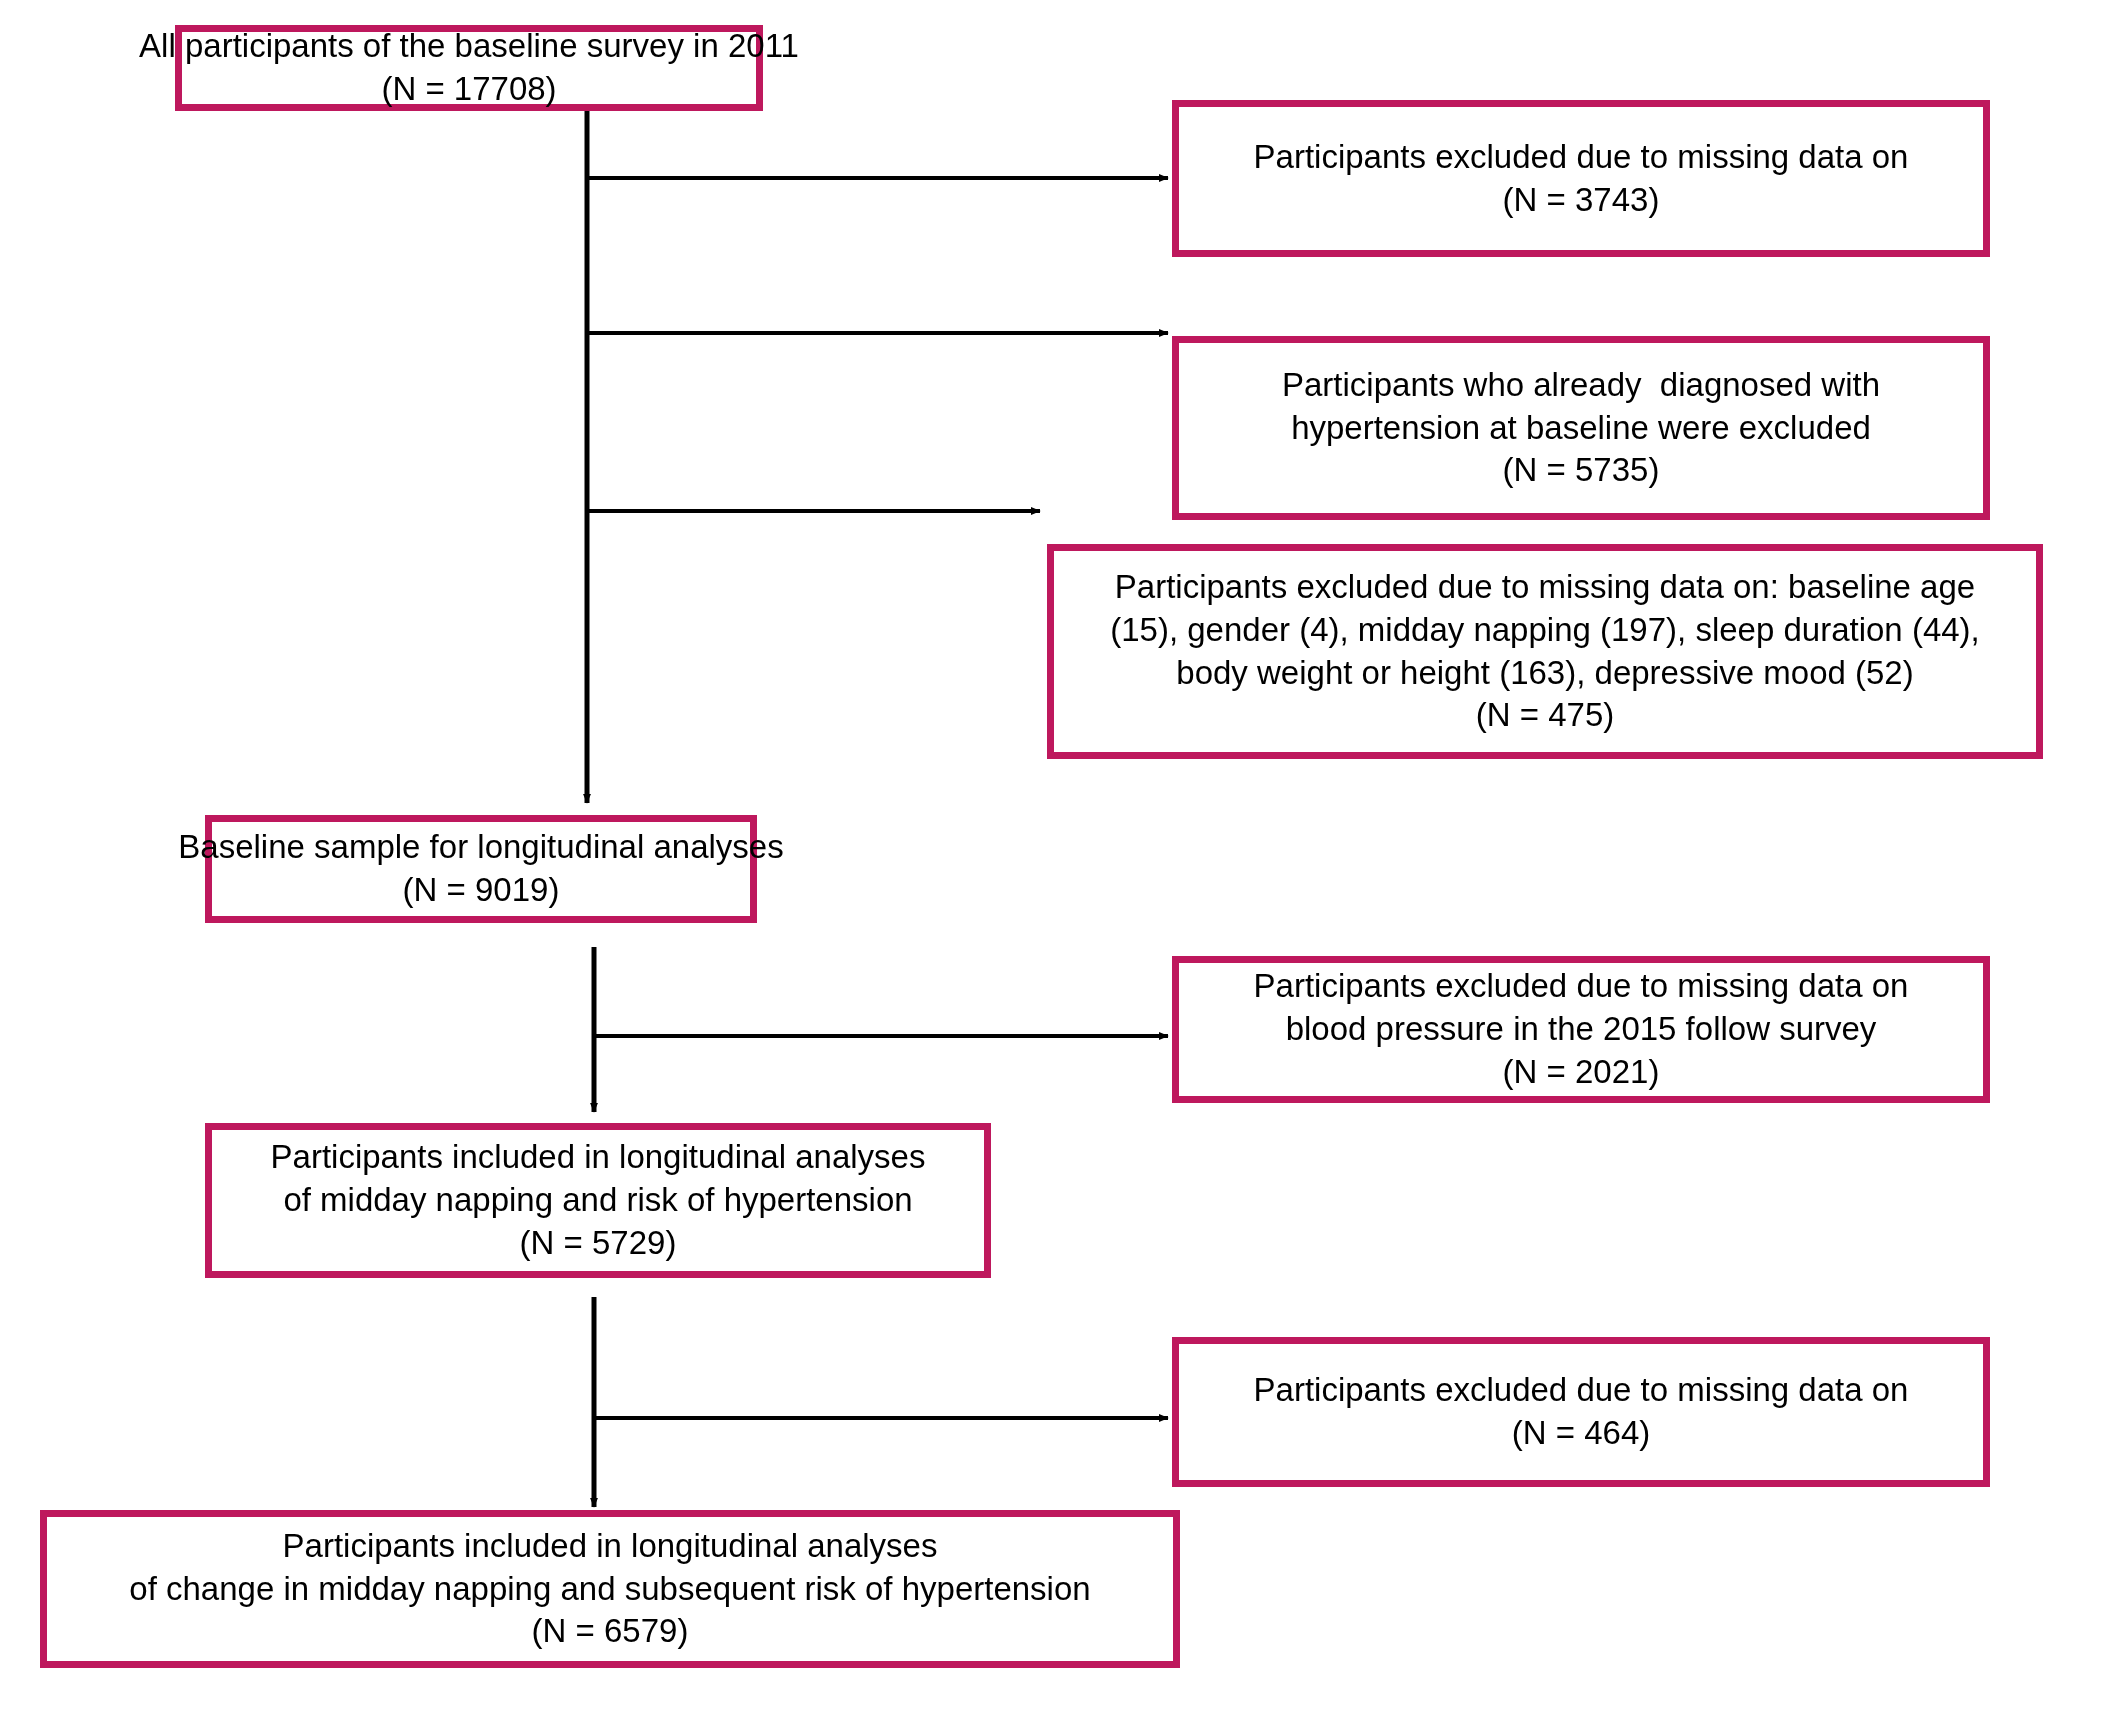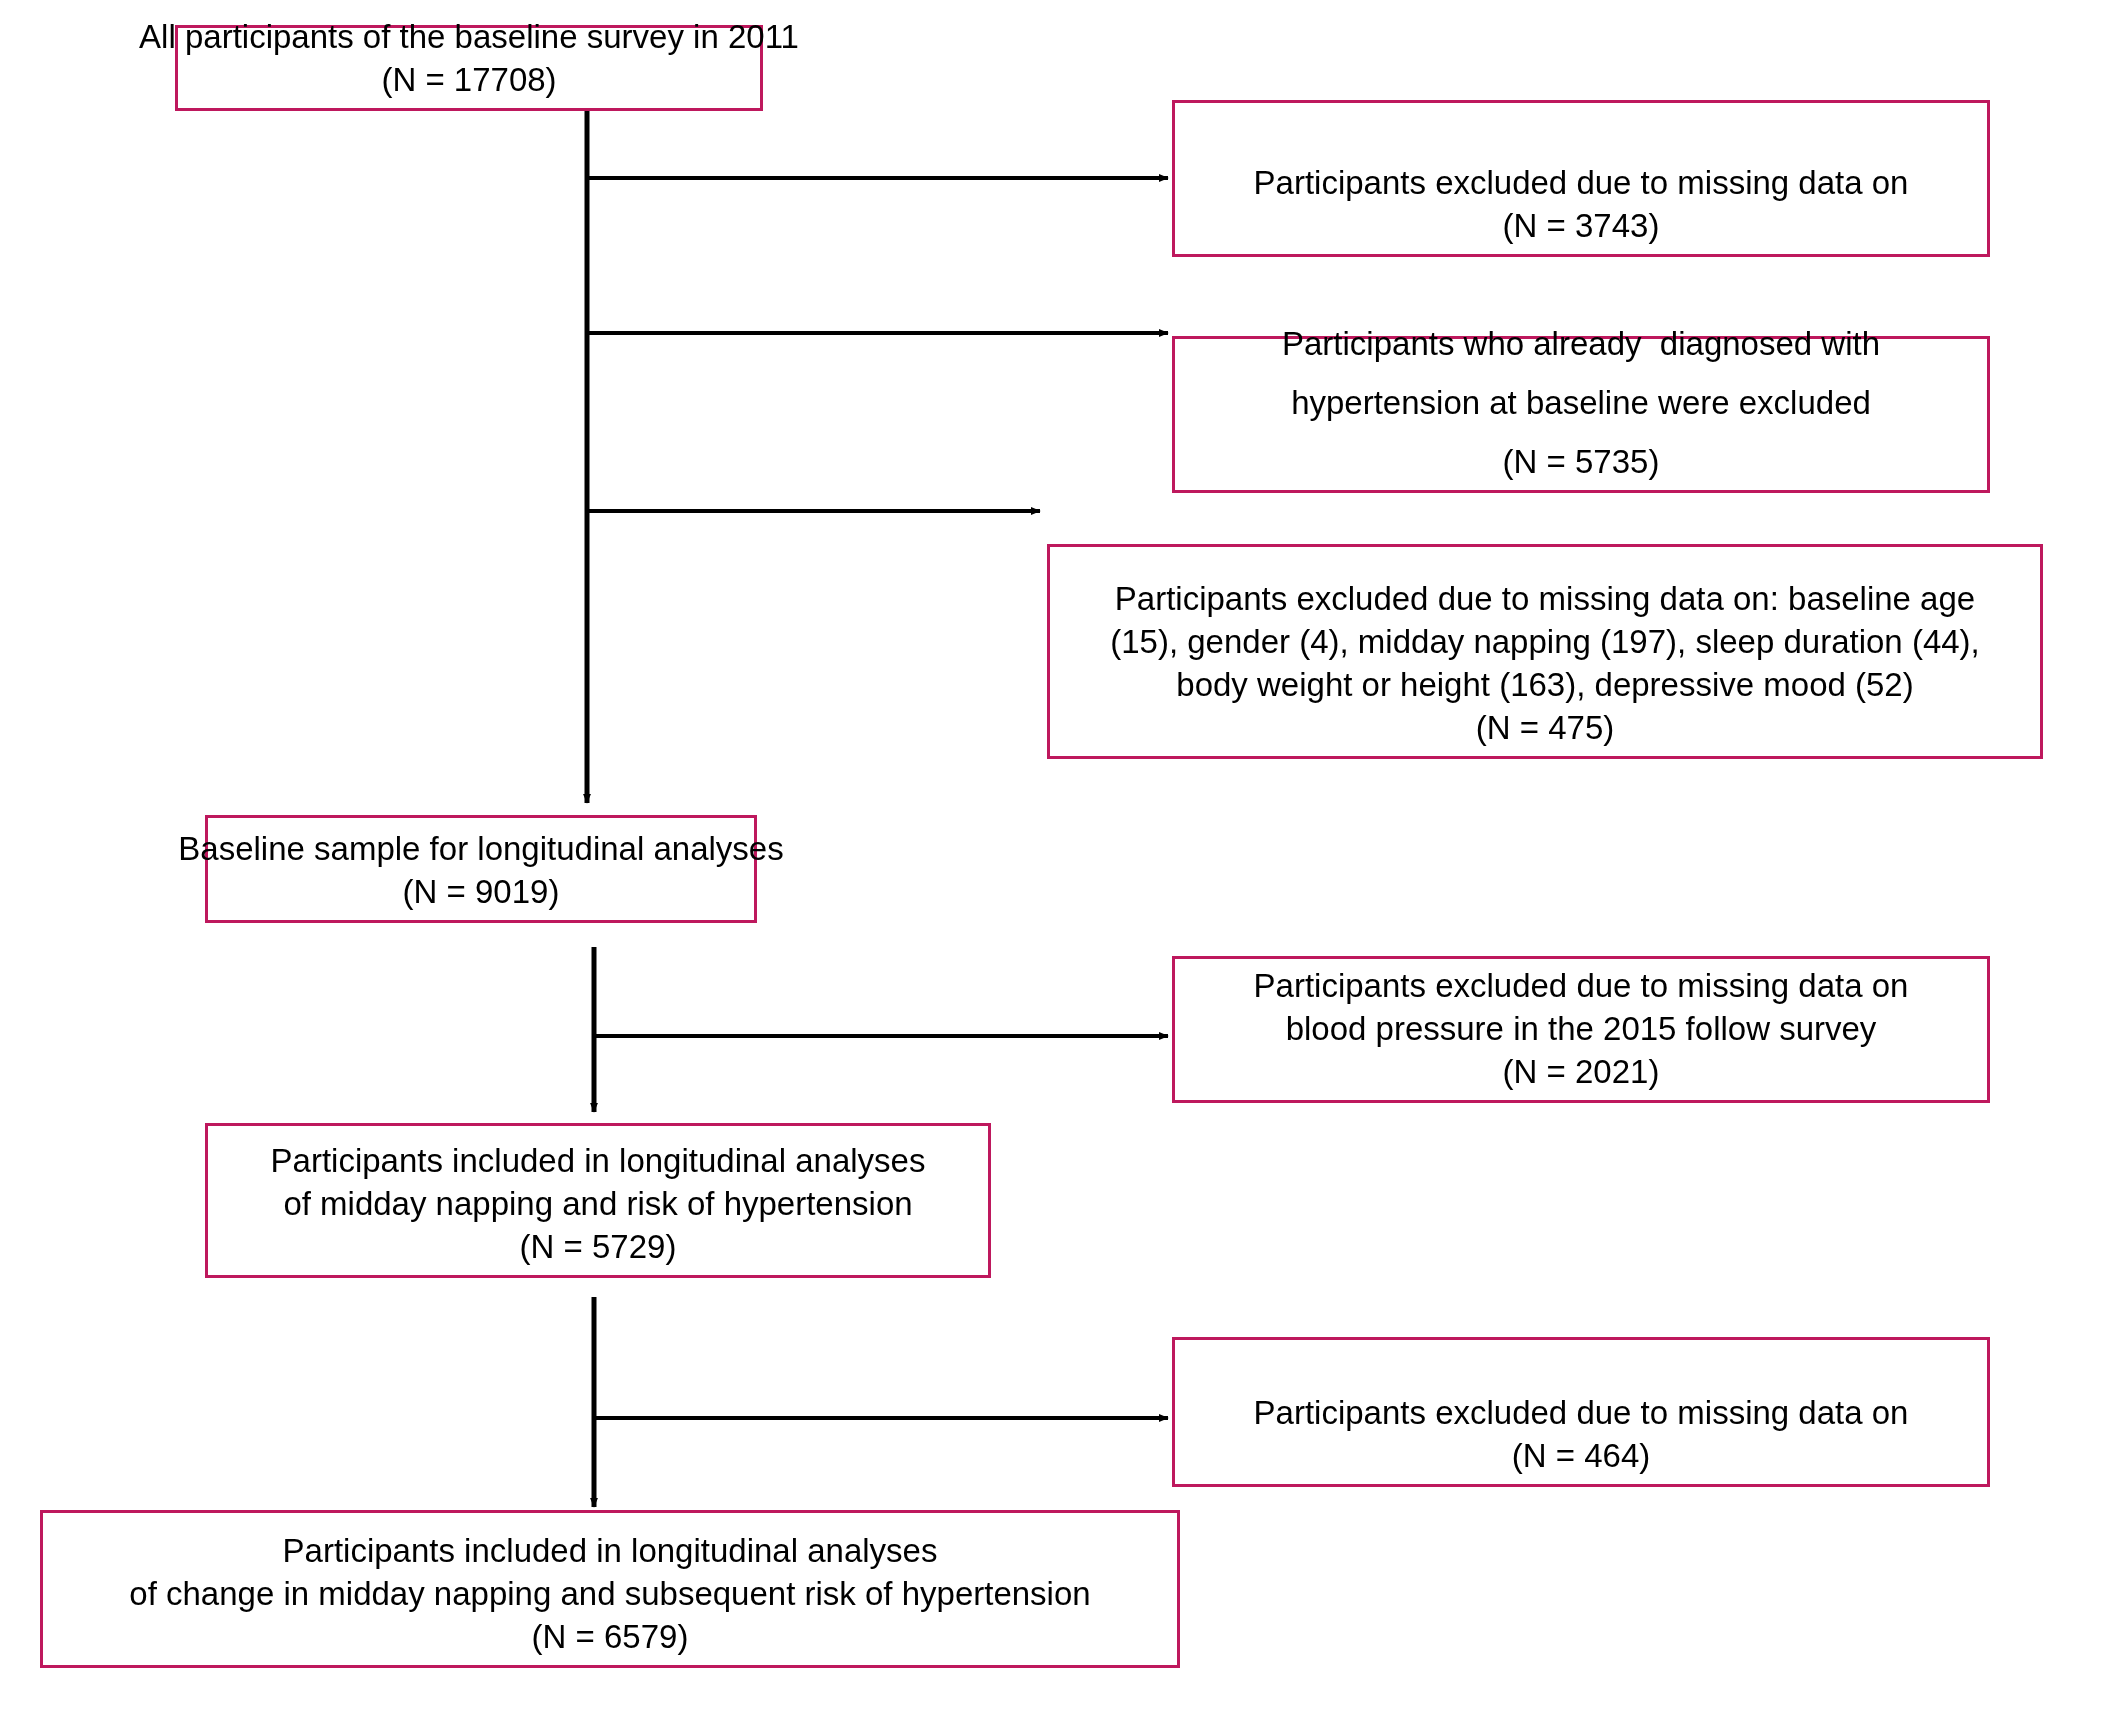--- a/index.html
+++ b/index.html
@@ -14,26 +14,26 @@
   #canvas {
     position: relative;
     width: 2108px;
     height: 1710px;
     background: #ffffff;
     overflow: hidden;
   }
   .flow-box {
     position: absolute;
     box-sizing: border-box;
-    border: 3px solid #be185d;
+    border: 7px solid #be185d;
     background: #ffffff;
     display: flex;
     flex-direction: column;
     align-items: center;
-    justify-content: flex-end;
+    justify-content: center;
     text-align: center;
     color: #000000;
     font-family: "Liberation Sans", sans-serif;
     font-size: 33px;
     line-height: 1.30;
     padding: 6px 10px;
   }
   .flow-box .line {
     display: block;
     white-space: pre;
@@ -79,21 +79,21 @@
   <div class="flow-box" style="left:175px; top:25px; width:588px; height:86px;">
     <span class="line">All participants of the baseline survey in 2011</span>
     <span class="line">(N = 17708)</span>
   </div>
 
   <div class="flow-box" style="left:1172px; top:100px; width:818px; height:157px;">
     <span class="line">Participants excluded due to missing data on</span>
     <span class="line">(N = 3743)</span>
   </div>
 
-  <div class="flow-box" style="left:1172px; top:336px; width:818px; height:157px;gap:16px;">
+  <div class="flow-box" style="left:1172px; top:336px; width:818px; height:184px;">
     <span class="line">Participants who already  diagnosed with</span>
     <span class="line">hypertension at baseline were excluded</span>
     <span class="line">(N = 5735)</span>
   </div>
 
   <div class="flow-box" style="left:1047px; top:544px; width:996px; height:215px;">
     <span class="line">Participants excluded due to missing data on: baseline age</span>
     <span class="line">(15), gender (4), midday napping (197), sleep duration (44),</span>
     <span class="line">body weight or height (163), depressive mood (52)</span>
     <span class="line">(N = 475)</span>

